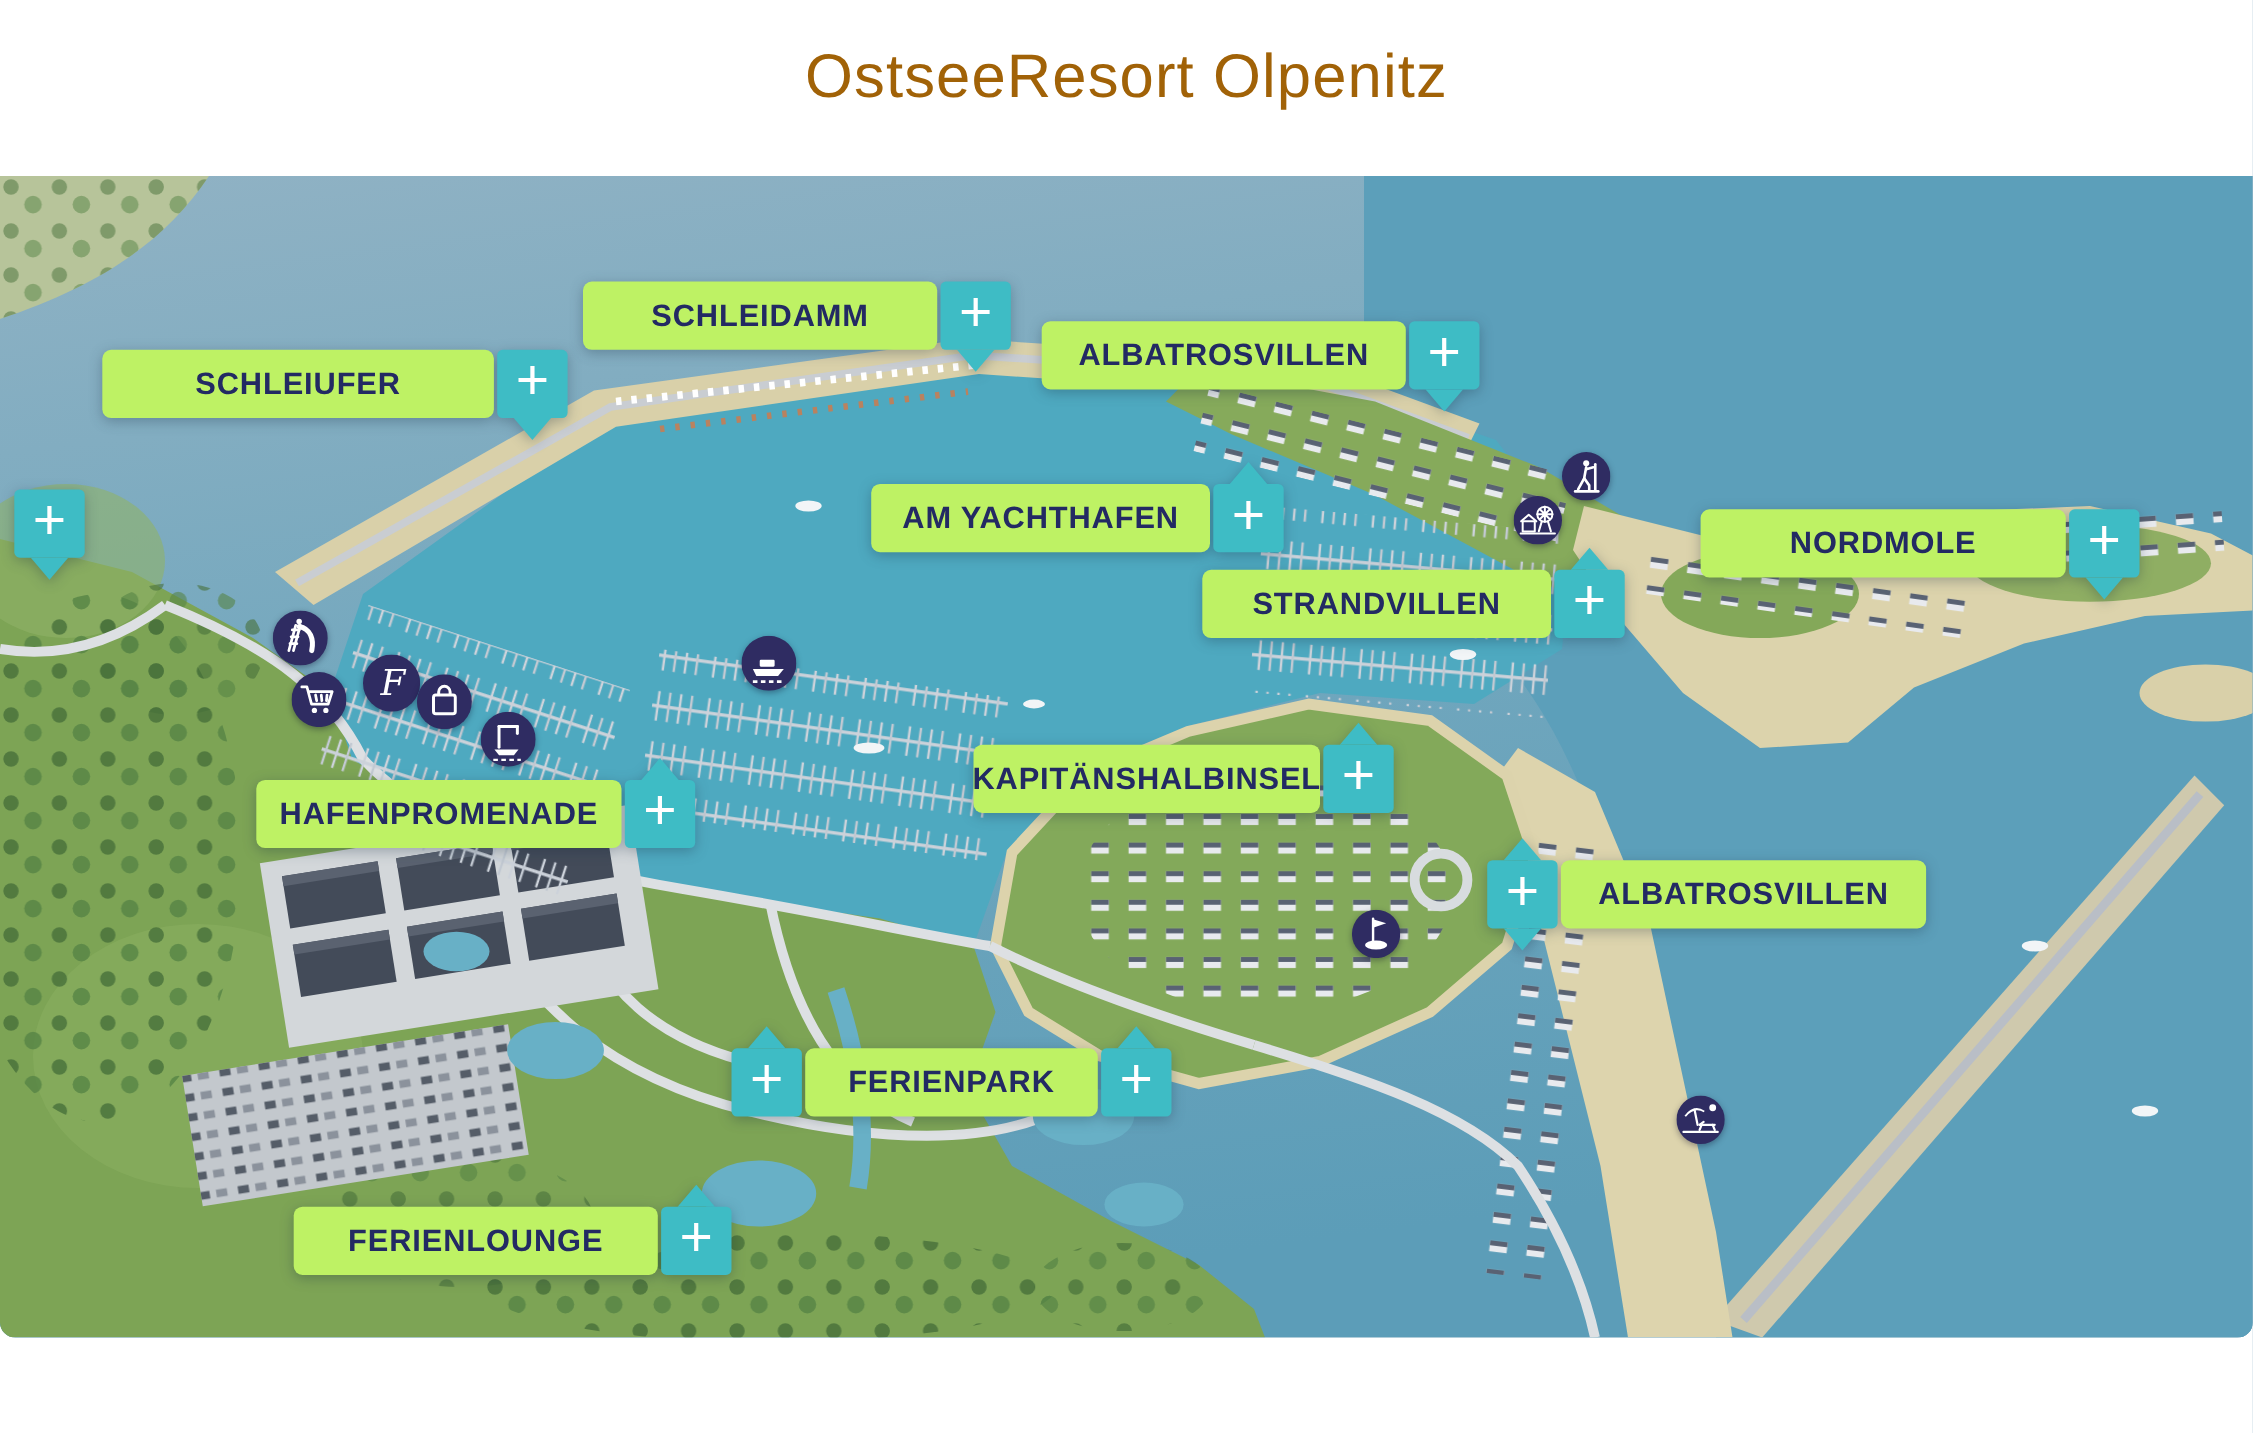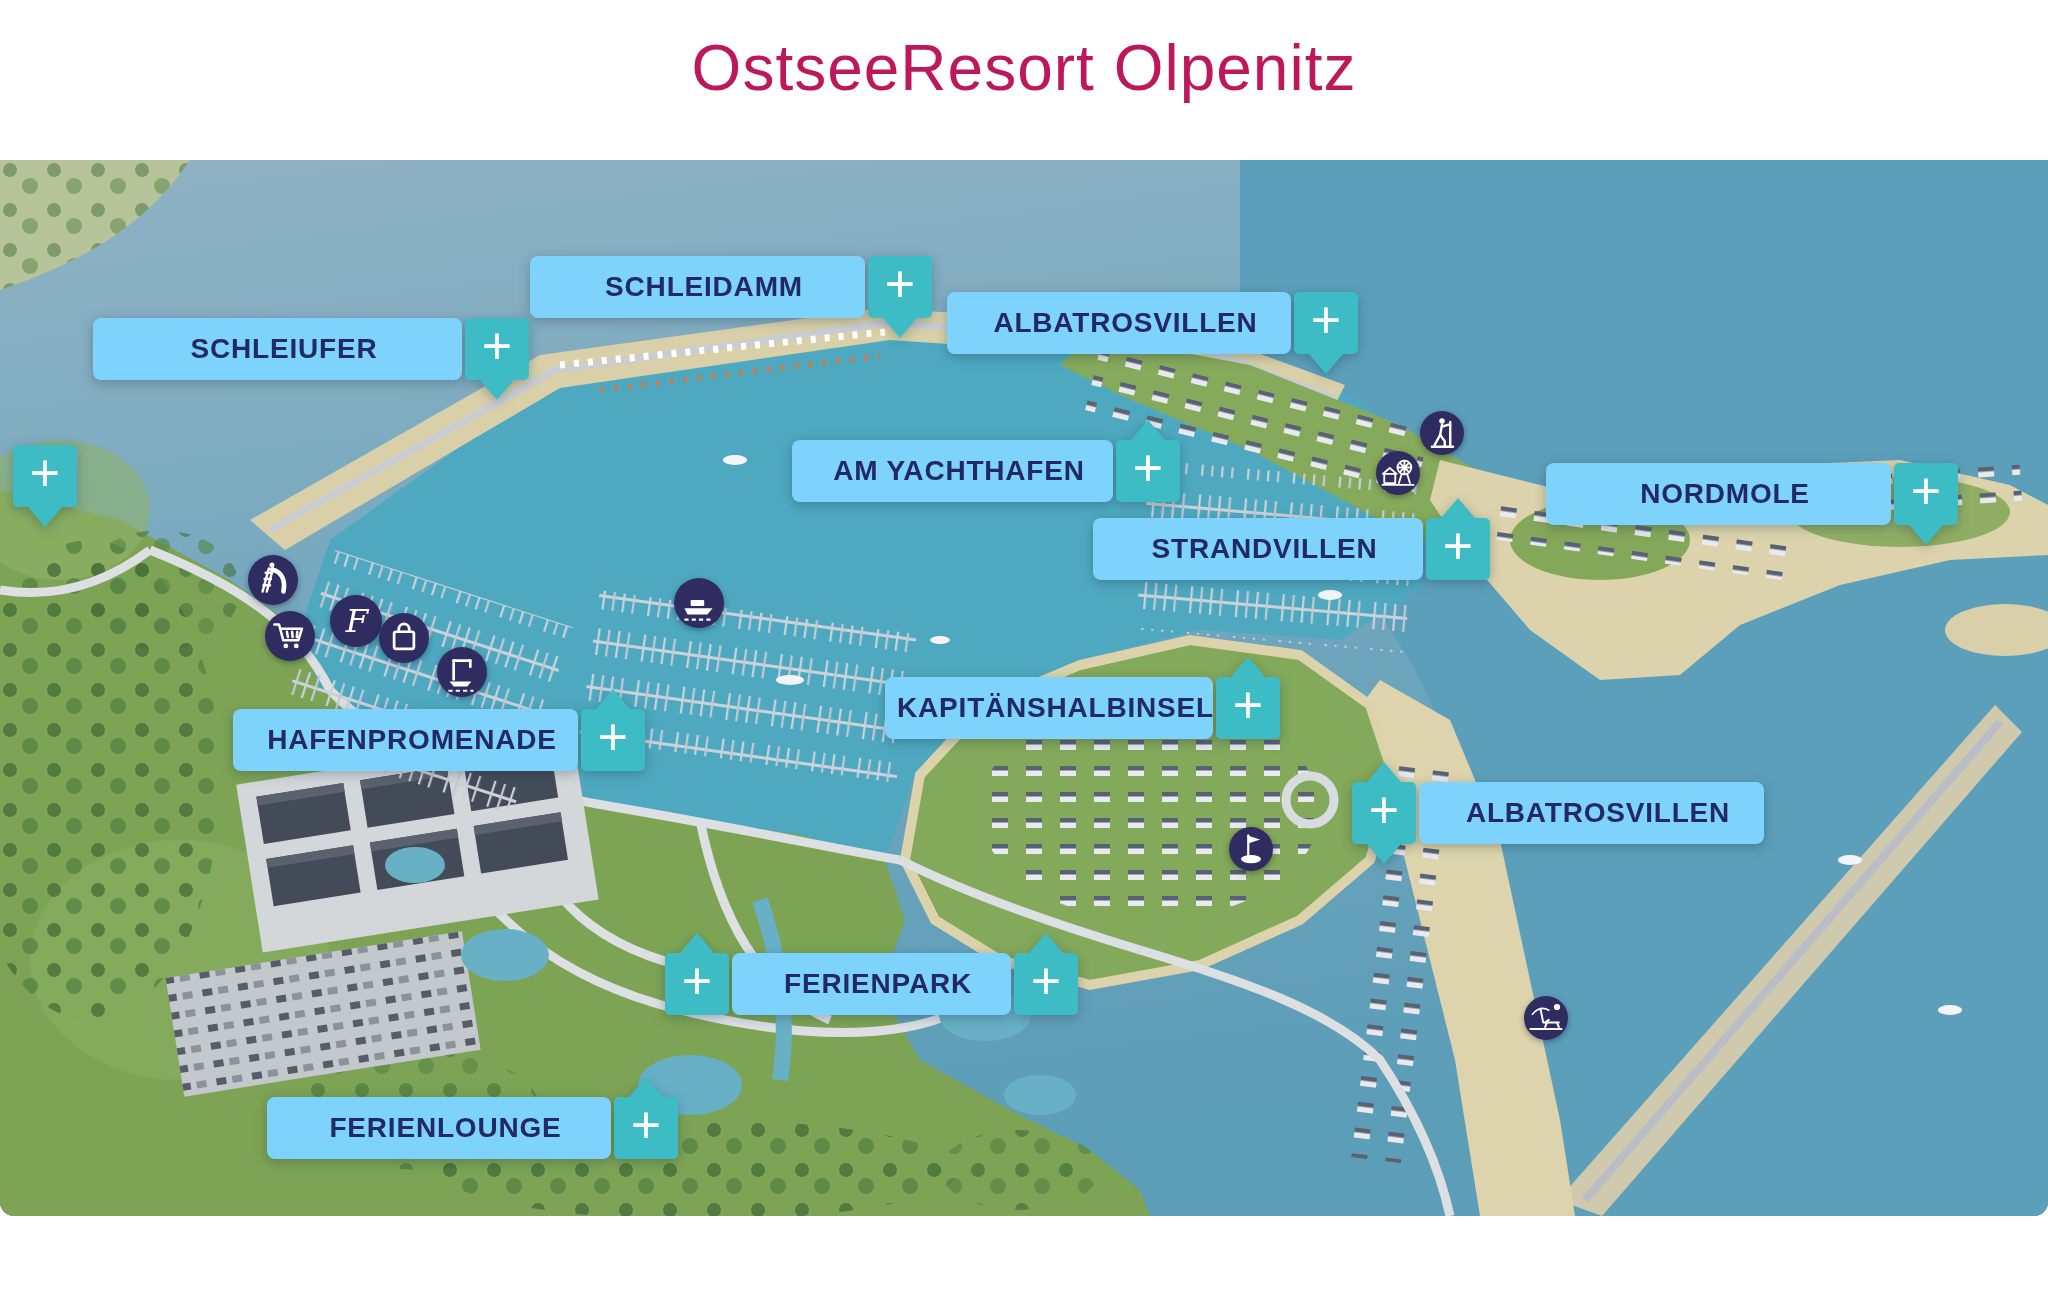--- a/index.html
+++ b/index.html
@@ -4,38 +4,37 @@
 <style>
   html,body { margin:0; padding:0; }
   body {
     width:2048px; height:1303px; background:#ffffff;
     font-family:"Liberation Sans", sans-serif;
     position:relative; overflow:hidden;
   }
   .page-title {
     position:absolute; top:8px; left:0; width:100%; height:120px;
     display:flex; align-items:center; justify-content:center;
-    font-size:64px; font-weight:500; color:#be185d; letter-spacing:1px;
+    font-size:56px; font-weight:500; color:#a16207; letter-spacing:1px;
   }
   .map {
     position:absolute; top:160px; left:0; width:2048px; height:1056px;
     border-radius:0 0 14px 14px; overflow:hidden; background:#7fa9c0;
   }
   .scenery, .scenery svg { position:absolute; inset:0; width:100%; height:100%; }
   
   .marker {
     position:absolute; display:flex; align-items:stretch; height:62px; gap:3px;
     filter:drop-shadow(0 3px 6px rgba(20,40,60,.30)); z-index:6;
   }
   .m-label {
-    background:#7dd3fc; border-radius:8px;
+    background:#bef264; border-radius:8px;
     display:flex; align-items:center; justify-content:center;
     font-size:28px; font-weight:700; color:#232A63; letter-spacing:.8px;
     white-space:nowrap;
-    padding-left:13px;
   }
   .m-plus {
     position:relative; width:64px; background:#3EBCC5; border-radius:5px;
     color:#fff; display:flex; align-items:center; justify-content:center;
     font-size:52px; font-weight:400; line-height:1; padding-bottom:6px;
     cursor:pointer;
   }
   .m-plus.tail-down::after {
     content:""; position:absolute; top:100%; left:50%; margin-left:-17px;
     width:0; height:0;

